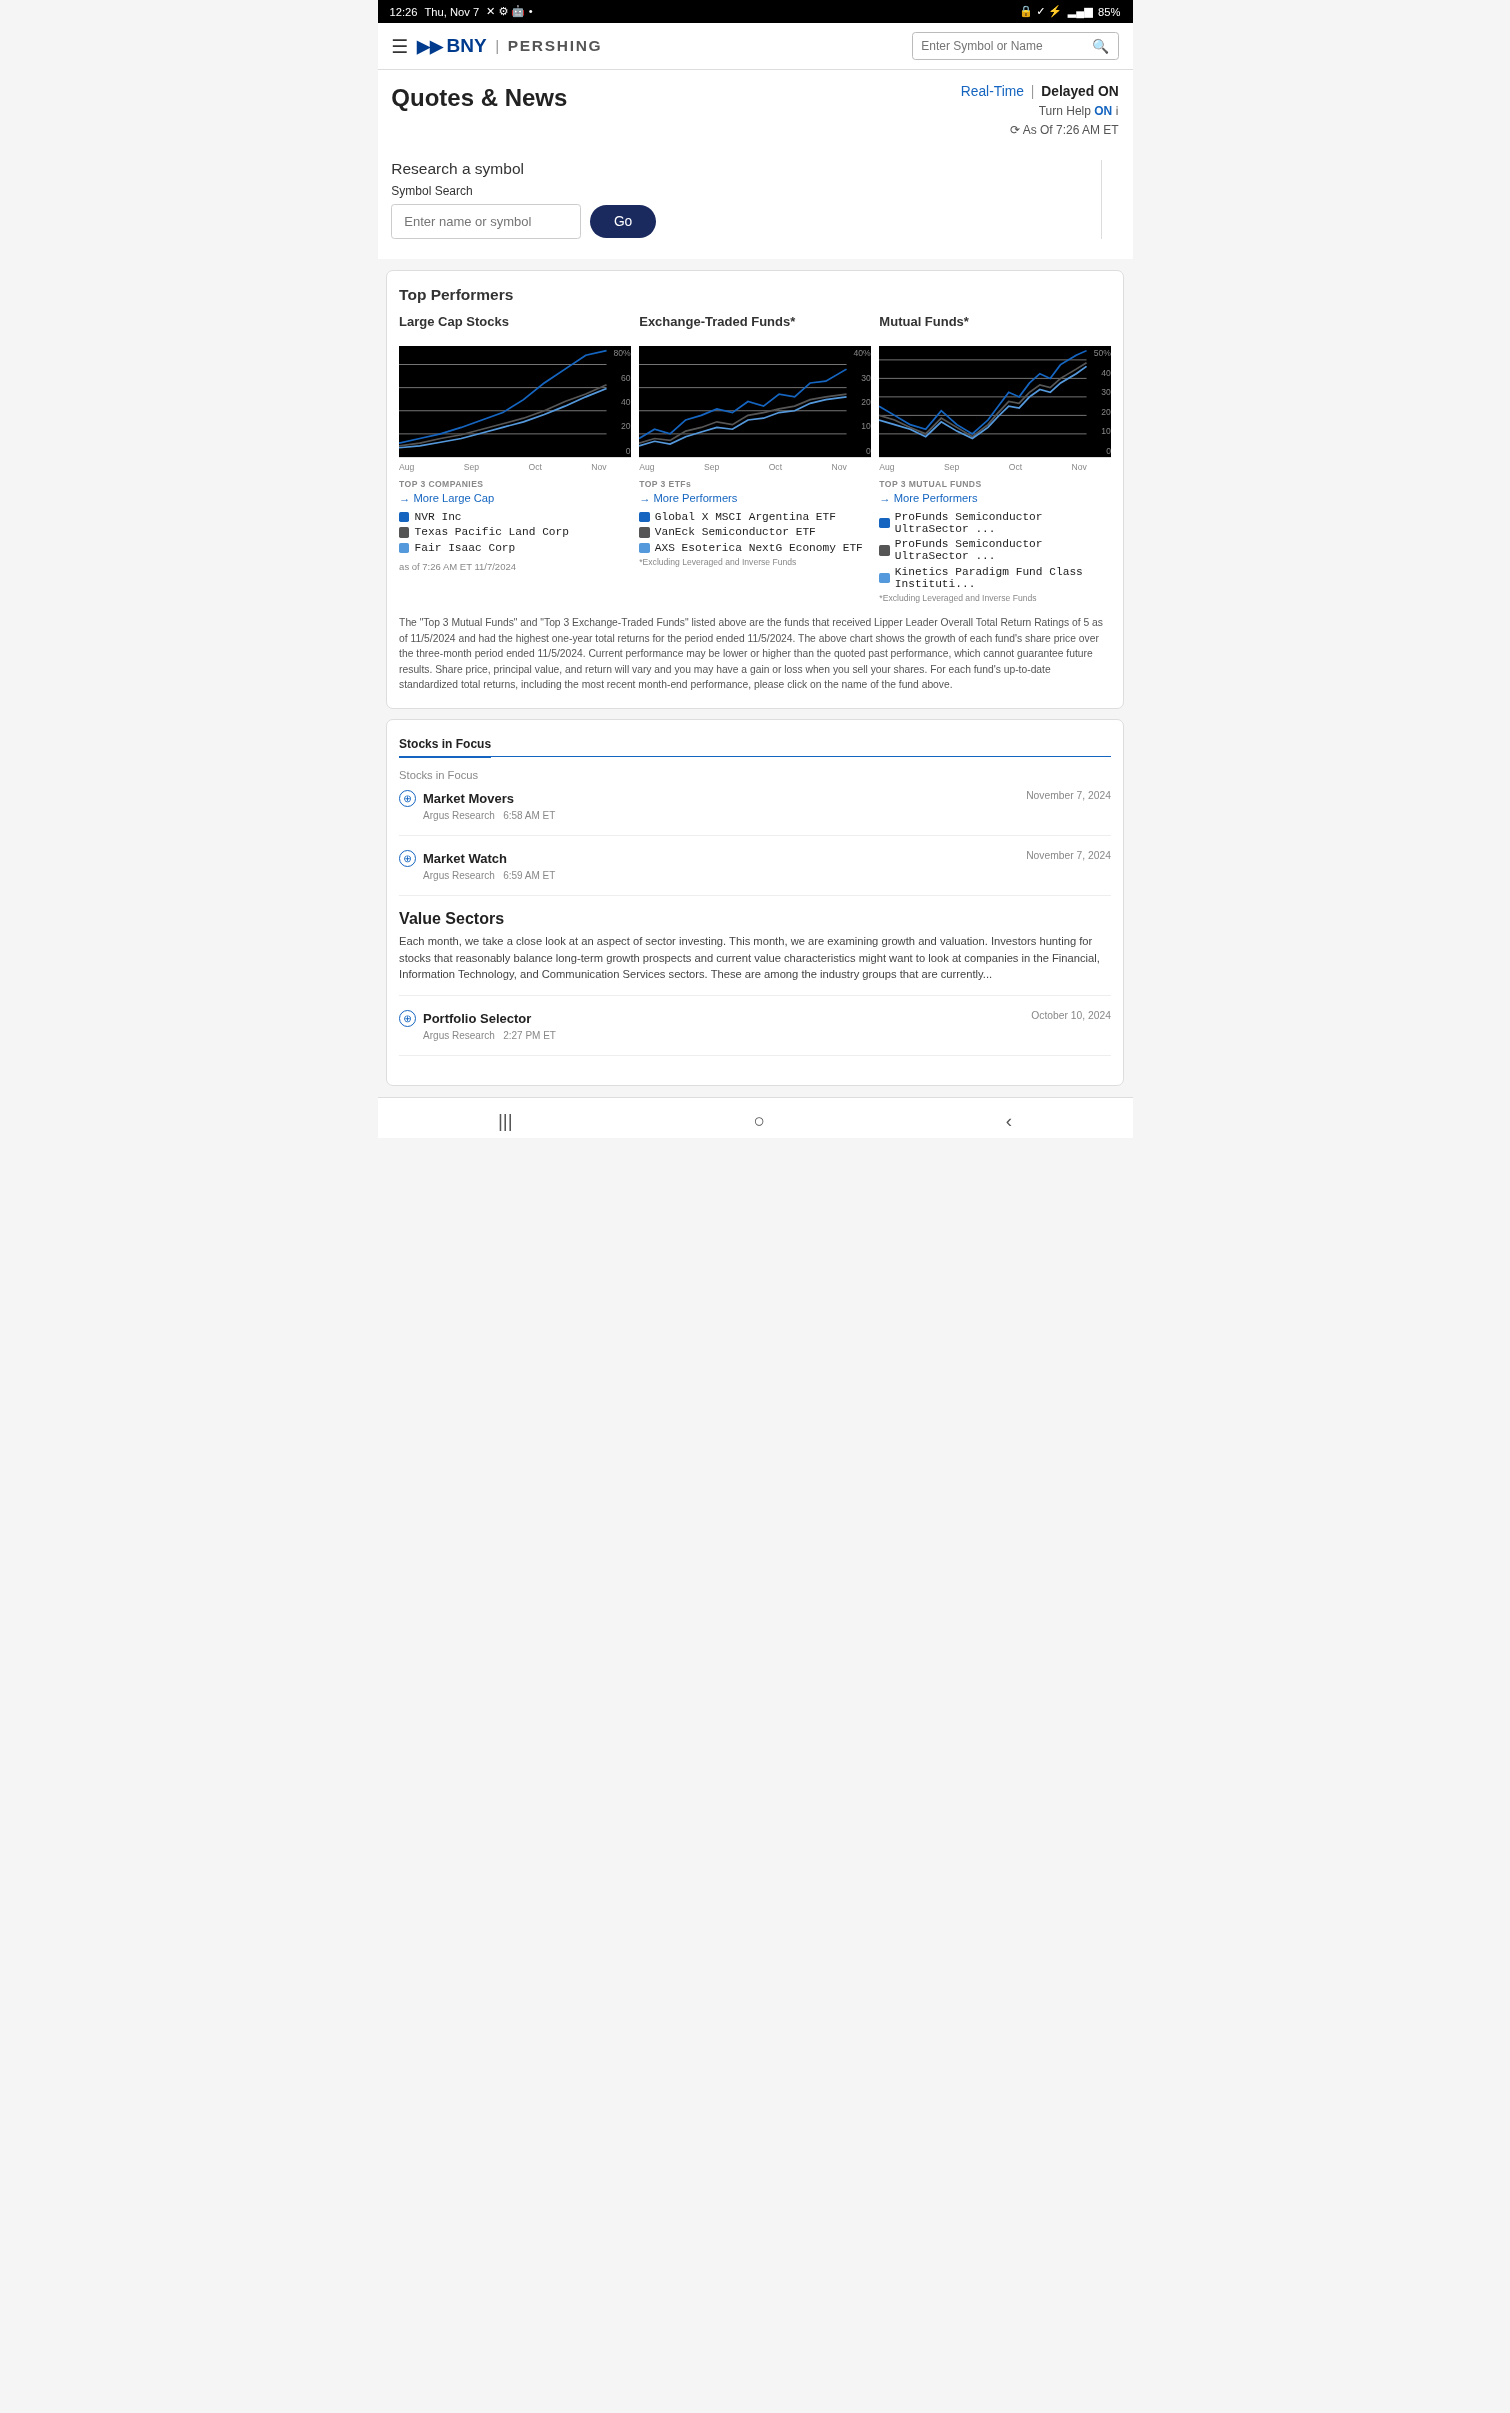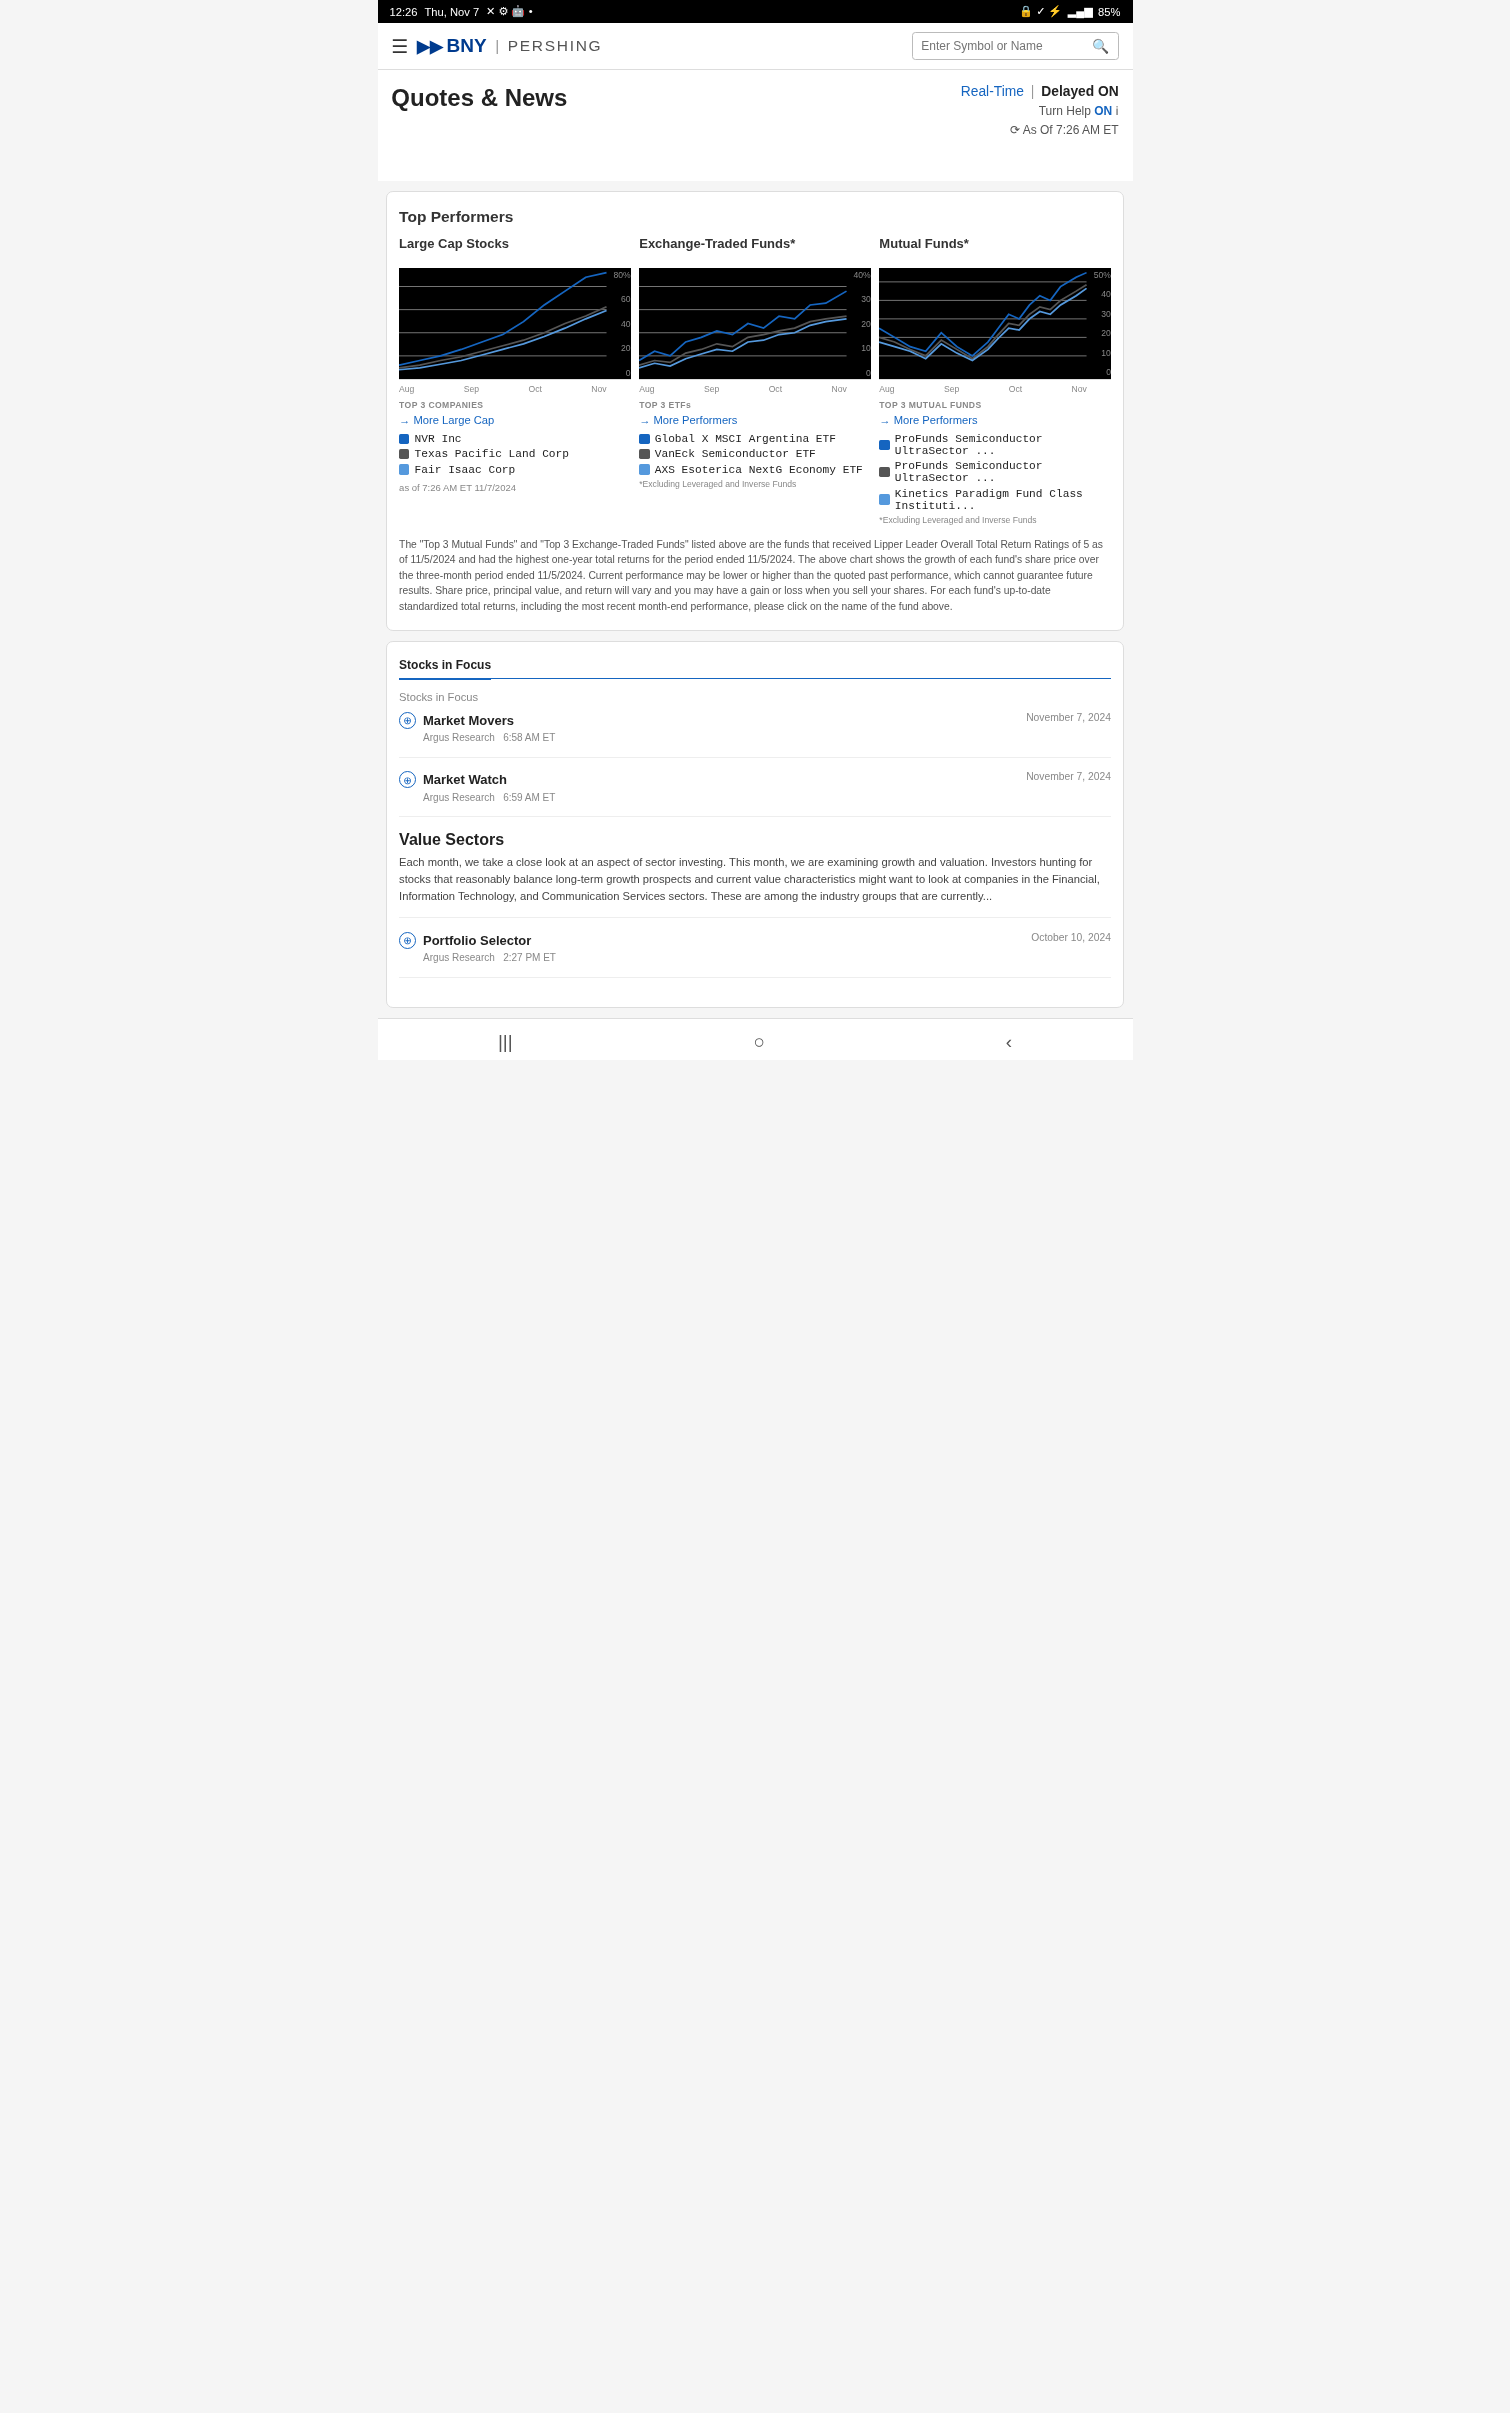--- a/index.html
+++ b/index.html
@@ -38,21 +38,21 @@
     .header-left { display: flex; align-items: center; gap: 8.6px; }
     .hamburger { font-size: 19px; cursor: pointer; color: #333; }
     .logo-text {
       display: flex;
       align-items: center;
       gap: 3.4px;
     }
     .logo-arrow { color: #003b8e; font-size: 17px; font-weight: bold; }
     .logo-bny { color: #003b8e; font-size: 19px; font-weight: bold; }
     .logo-divider { color: #999; font-size: 15.5px; margin: 0 5.2px; }
-    .logo-pershing { color: #555; font-size: 15.5px; letter-spacing: 1.7px; }
+    .logo-pershing { color: #555; font-size: 15.5px; letter-spacing: 1.7px; font-weight: bold; }
     .search-box {
       display: flex;
       align-items: center;
       border: 0.9px solid #bbb;
       border-radius: 3.4px;
       padding: 5.2px 8.6px;
       background: #fff;
       width: 207px;
     }
     .search-box input {
@@ -328,20 +328,28 @@
       <span> ℹ</span>
     </div>
     <div class="as-of">
       <span>⟳</span>
       <span>As Of 7:26 AM ET</span>
     </div>
   </div>
 </div>
 
 <div class="research-section">
+  <div class="research-left">
+    <div class="research-title">Research a symbol</div>
+    <div class="symbol-label">Symbol Search</div>
+    <div class="symbol-input-row">
+      <input class="symbol-input" type="text" placeholder="Enter name or symbol" style="">
+      <button class="go-button">Go</button>
+    </div>
+  </div>
   <div class="research-divider"></div>
 </div>
 
 <div class="card">
   <div class="card-title">Top Performers</div>
 
   <div class="performers-grid">
 
     <div class="performer-col">
       <div class="performer-col-title">Large Cap Stocks</div>

